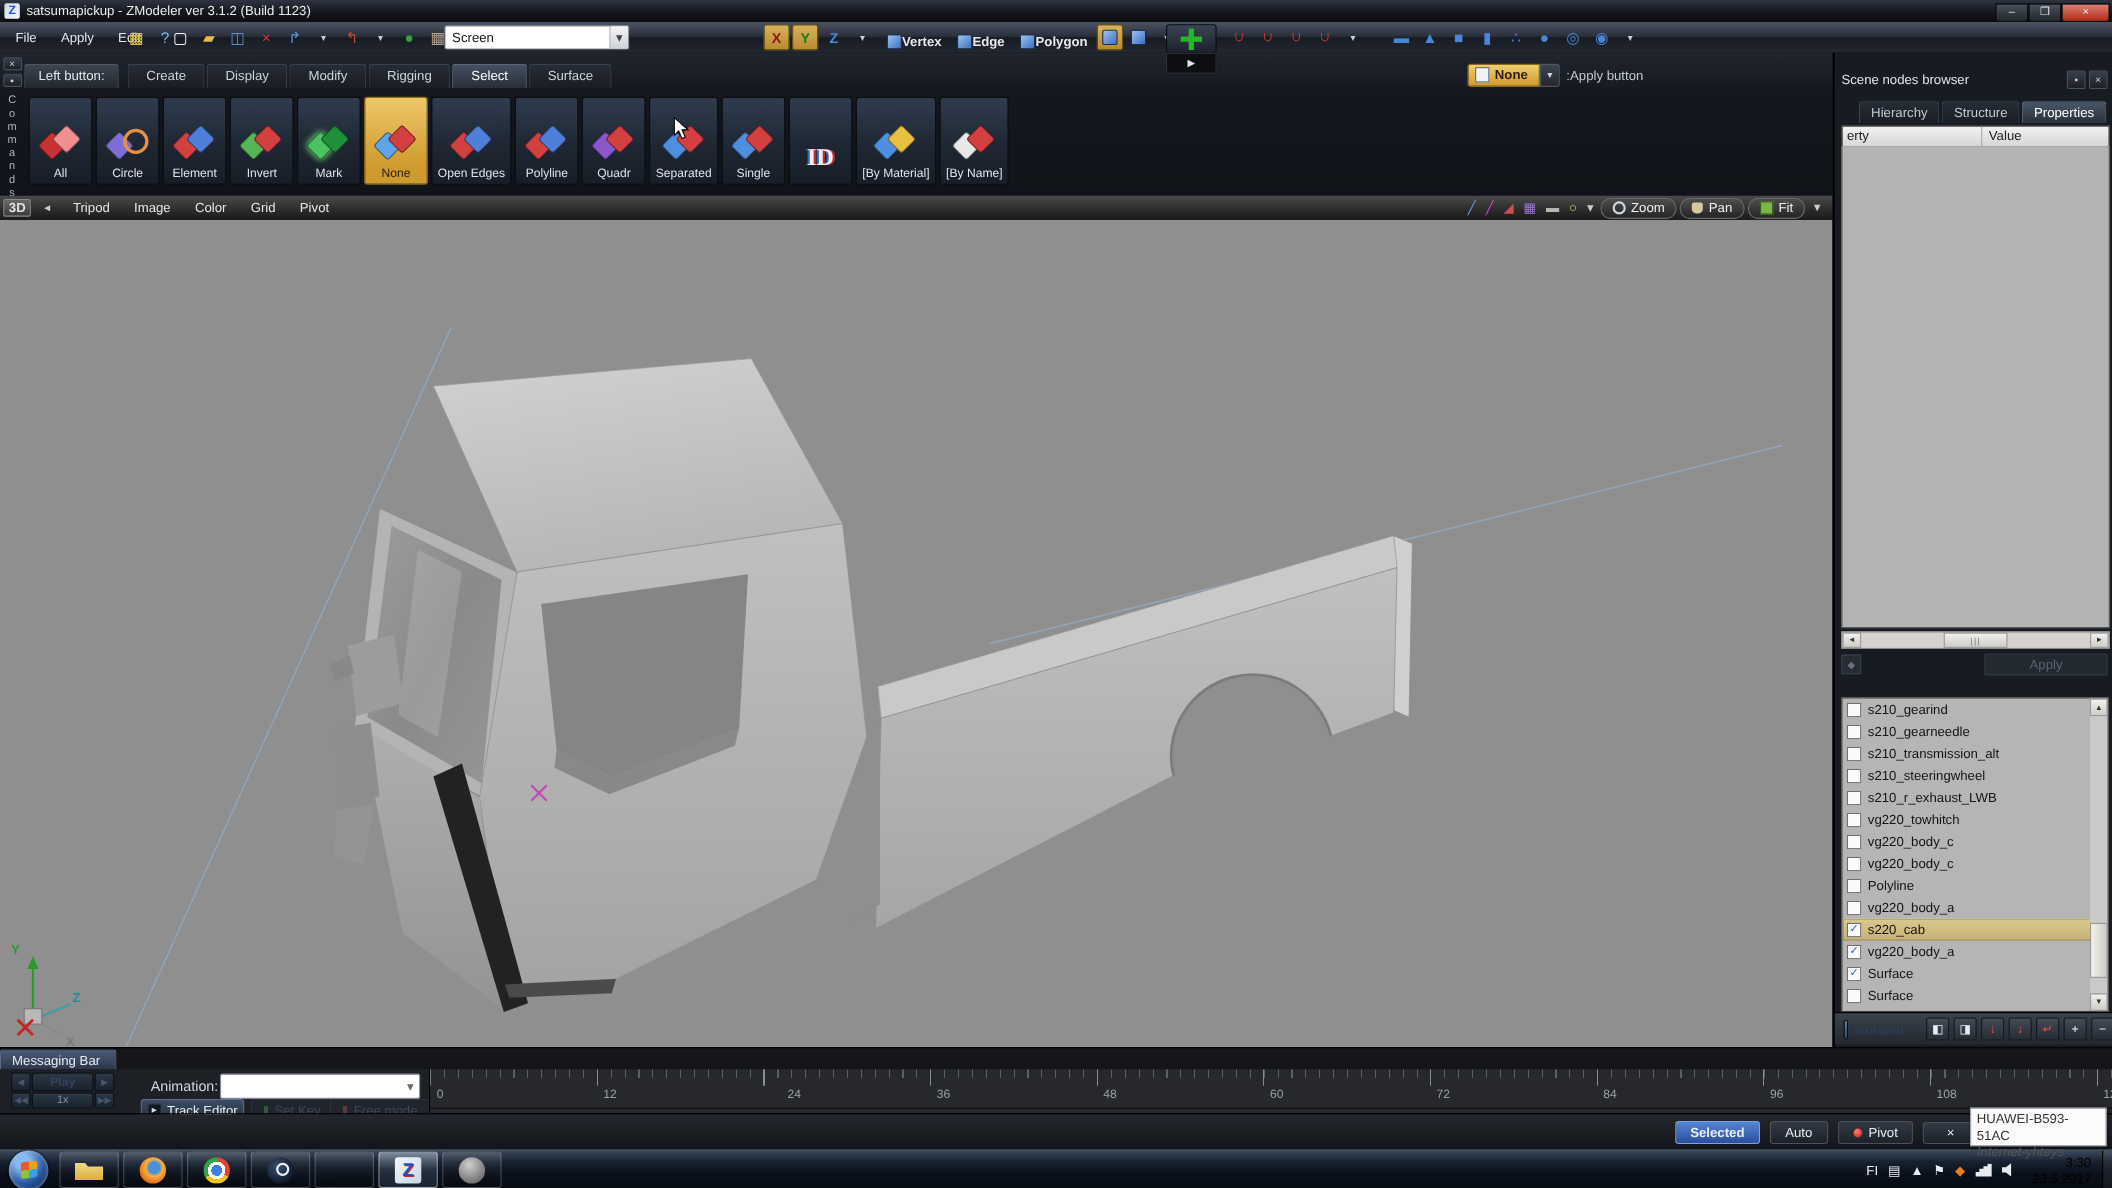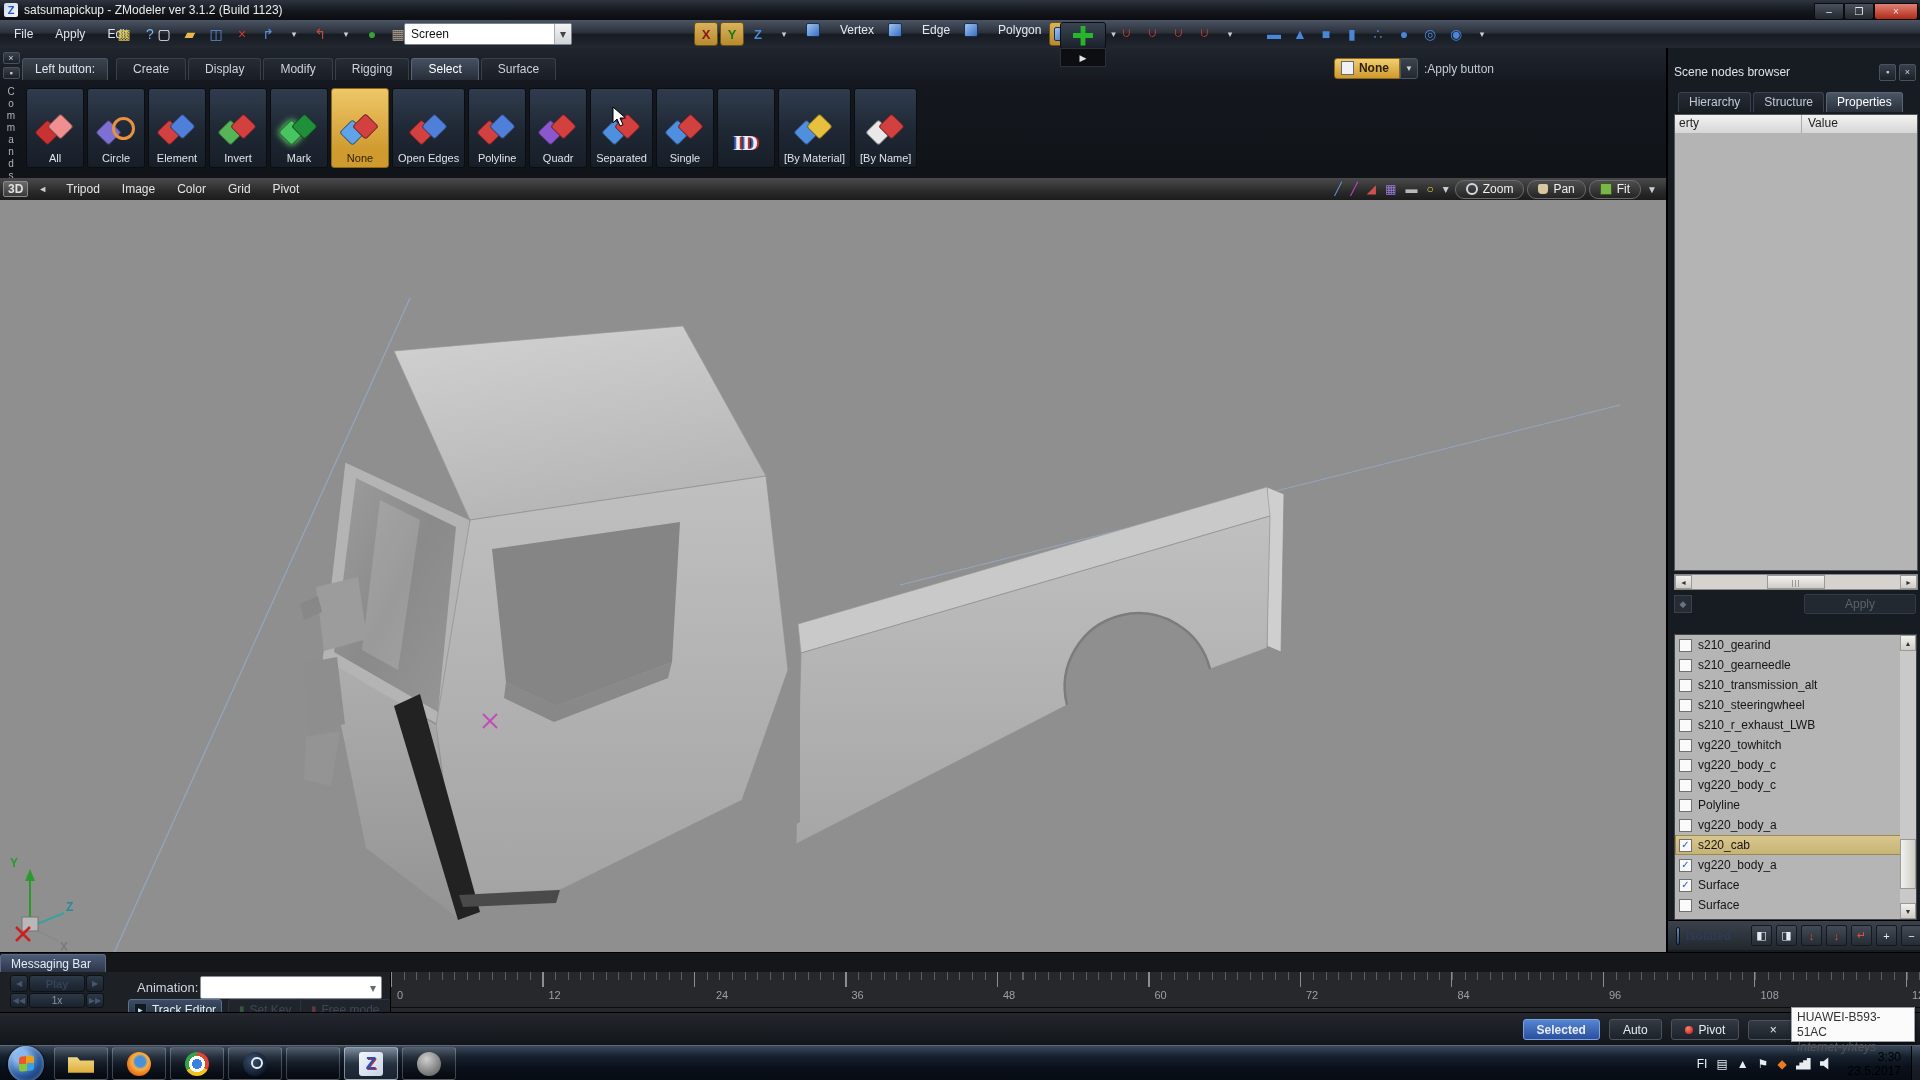--- a/index.html
+++ b/index.html
@@ -27,21 +27,21 @@
   .tbtn{min-width:20px;height:22px;display:flex;align-items:center;justify-content:center;
     border-radius:3px;border:1px solid transparent;padding:0 1px;}
   .tglyph{font-style:normal;font-size:14px;line-height:1;}
   .combo{width:166px;height:20px;background:#fff;border:1px solid #7a828e;border-radius:2px;
     display:flex;align-items:center;color:#111;}
   .combo span{flex:1;padding-left:6px;}
   .combo i{font-style:normal;width:16px;text-align:center;color:#444;
     background:linear-gradient(#f4f4f4,#cfd4da);height:100%;display:flex;align-items:center;justify-content:center;border-left:1px solid #aab;}
   .axis .tglyph{font-weight:bold;font-size:13px;}
   .tbtn.act{background:linear-gradient(#d8b25e,#b98a2e);border-color:#6a5212;}
-  .modebtn{display:flex;align-items:flex-start;gap:20px;padding:0 6px;height:22px;border-radius:3px;color:#e6eaef;}
+  .modebtn{display:flex;align-items:flex-end;gap:0;padding:0 6px;height:22px;border-radius:3px;color:#e6eaef;font-weight:bold;}
   .cubeico{width:12px;height:12px;background:linear-gradient(135deg,#9fc4ef,#3a6fc0);
     border:1px solid #1a2f55;border-radius:2px;}
   .movecross{position:absolute;left:1060px;top:2px;width:44px;height:25px;
     background:linear-gradient(#3a4452,#1b212b);border:1px solid #0a0d12;border-radius:3px;
     display:flex;align-items:center;justify-content:center;}
   .cross{width:20px;height:20px;background:#27b52b;
     clip-path:polygon(38% 0,62% 0,62% 38%,100% 38%,100% 62%,62% 62%,62% 100%,38% 100%,38% 62%,0 62%,0 38%,38% 38%);}
   .expander{position:absolute;left:1060px;top:48px;width:44px;height:17px;z-index:6;
     background:#0c0e12;border:1px solid #2a2f3a;display:flex;align-items:center;justify-content:center;
     color:#dfe4ea;font-size:9px;}
@@ -101,21 +101,21 @@
   .nico.magnifier{width:8px;height:8px;border:2px solid #cfd8e2;border-radius:50%;}
   .nico.hand{width:10px;height:10px;background:#d8c8a0;border-radius:2px 2px 4px 4px;}
   .nico.fit{width:10px;height:10px;background:#7ab648;border:1px solid #3a5a20;}
   
   .viewport{position:absolute;left:0;top:200px;width:1666px;height:752px;background:#8f8f8f;}
   
   .rightpanel{position:absolute;left:1666px;top:48px;width:254px;height:904px;
     background:#171b22;border-left:2px solid #000;color:#dfe4eb;}
   .rp-title{position:absolute;left:6px;top:14px;right:6px;height:20px;display:flex;align-items:center;}
   .rp-title .t{flex:1;}
-  .rp-tabs{position:absolute;left:10px;top:44px;display:flex;align-items:flex-end;}
+  .rp-tabs{position:absolute;left:22px;top:44px;display:flex;align-items:flex-end;}
   .ptab{padding:2px 10px 3px;border:1px solid #3a4150;border-bottom:none;border-radius:3px 3px 0 0;
     background:linear-gradient(#262c35,#191d24);color:#c3cad4;margin-right:2px;}
   .ptab.active{background:linear-gradient(#4a5666,#2a313c);color:#fff;border-color:#5a6576;}
   .gridhdr{position:absolute;left:6px;top:66px;width:242px;height:18px;display:flex;
     background:linear-gradient(#f2f2f2,#d6d6d6);color:#222;border:1px solid #555;border-bottom:1px solid #999;}
   .gridhdr .c1{width:118px;padding:1px 4px;border-right:1px solid #aaa;}
   .gridhdr .c2{flex:1;padding:1px 6px;}
   .gridbody{position:absolute;left:6px;top:85px;width:242px;height:437px;background:#b4b4b4;border:1px solid #555;border-top:none;}
   .hscroll{position:absolute;left:6px;top:526px;width:242px;height:14px;background:#d6d3ce;border:1px solid #888;display:flex;align-items:center;}
   .harrow{width:15px;height:12px;background:linear-gradient(#f2f1ee,#cfcdc6);border:1px solid #999;

